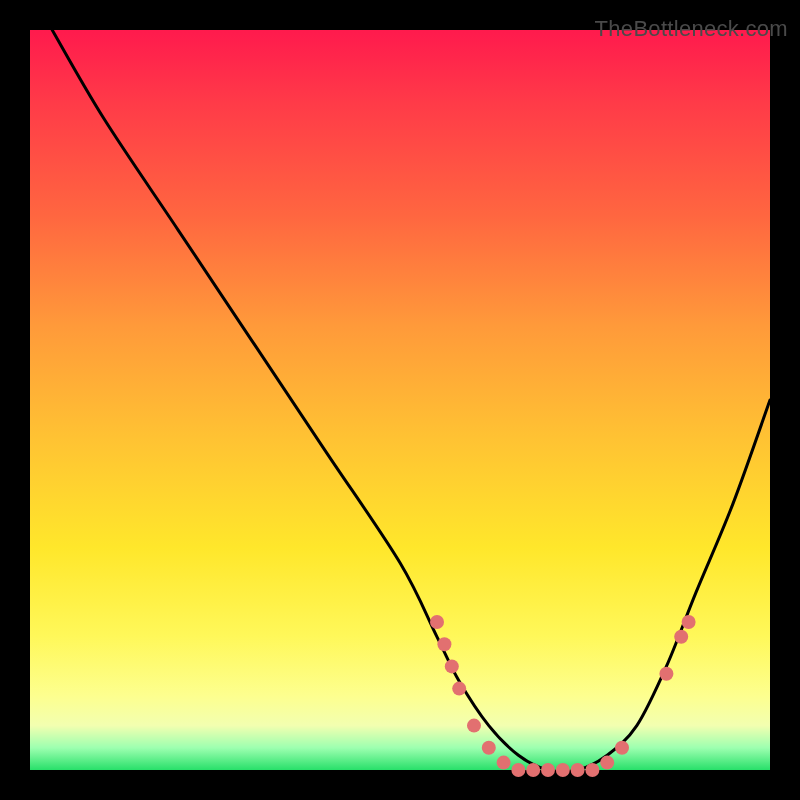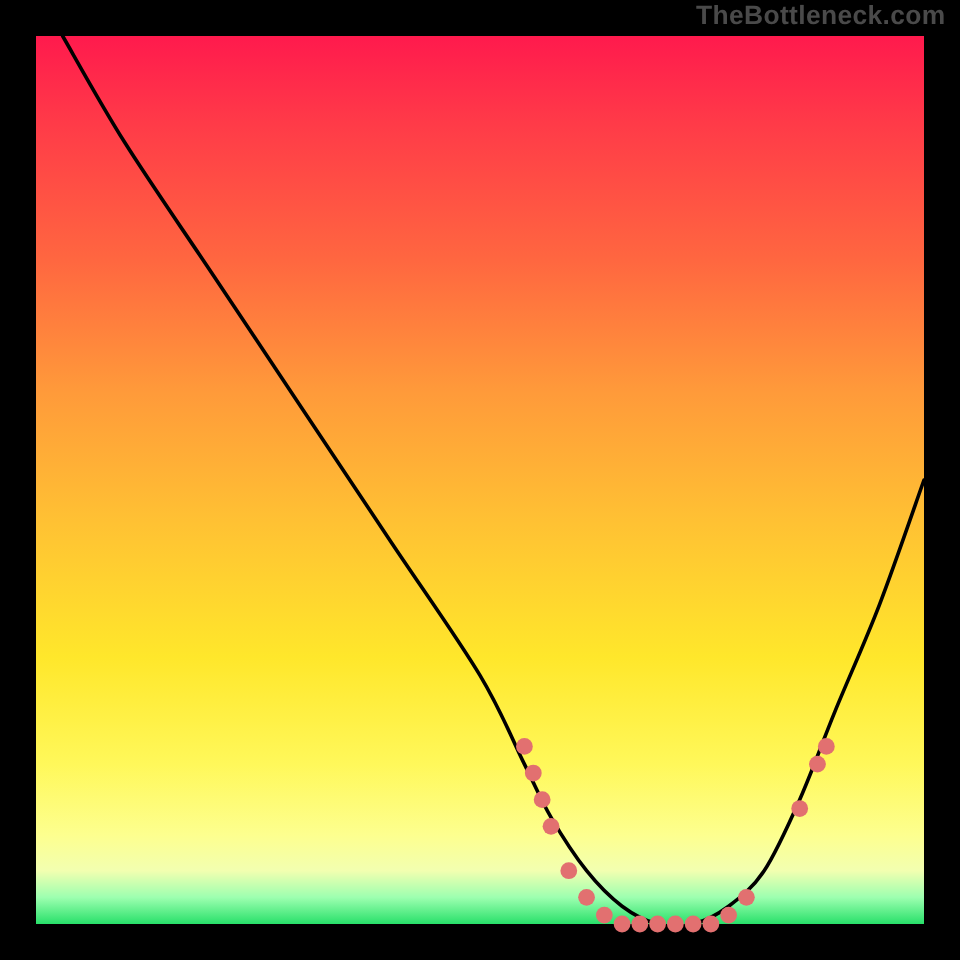--- a/index.html
+++ b/index.html
@@ -11,25 +11,25 @@
     font-family: Arial, Helvetica, sans-serif;
     overflow: hidden;
   }
   .container {
     position: relative;
     width: 800px;
     height: 800px;
   }
   .watermark {
     position: absolute;
-    top: 0;
+    top: 16px;
     right: 12px;
     color: #4a4a4a;
     font-size: 22px;
-    font-weight: 700;
+    font-weight: 400;
     letter-spacing: 0.3px;
     z-index: 10;
   }
   .plot-area {
     position: absolute;
     left: 30px;
     top: 30px;
     width: 740px;
     height: 740px;
     

